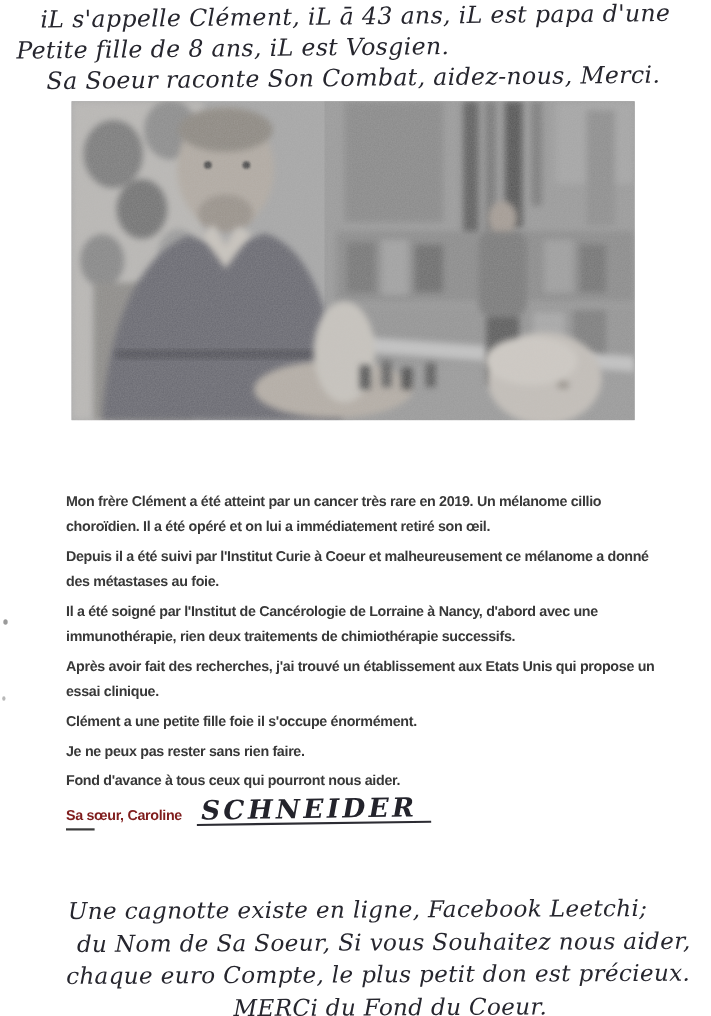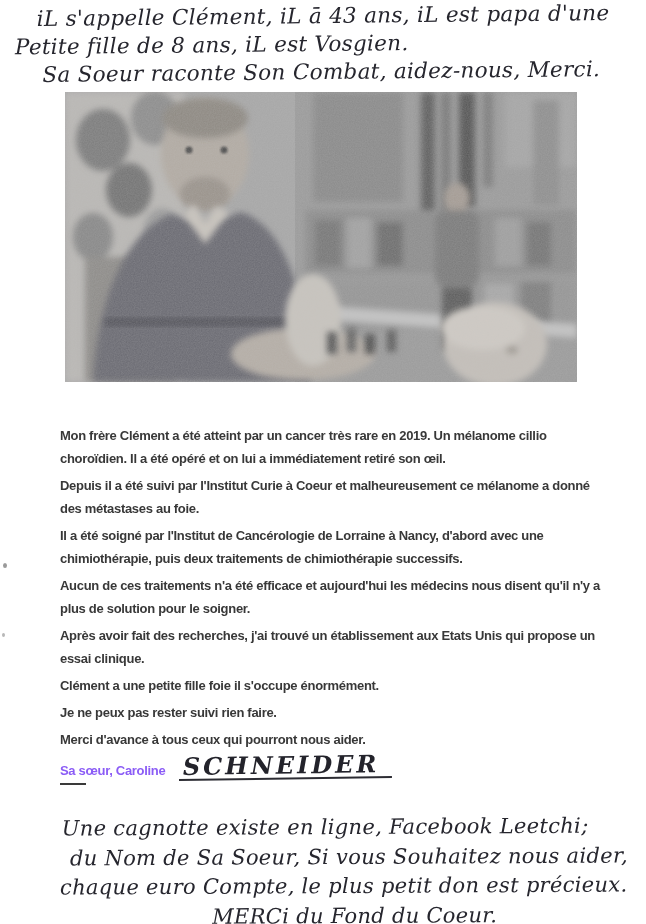--- a/index.html
+++ b/index.html
@@ -33,28 +33,28 @@
   
   .photo {
     position:absolute; left:65px; top:92px;
     width:512px; height:290px;
     background:#aaa; overflow:hidden;
   }
   .photo svg { display:block; width:100%; height:100%; }
 
   
   .body-text {
-    position:absolute; left:60px; top:424px; width:545px;
+    position:absolute; left:60px; top:444px; width:545px;
     font-size:13px; font-weight:bold; letter-spacing:-0.3px;
     line-height:23px; color:#383838;
   }
   .body-text p { margin:0 0 4px 0; }
 
   .sig-row { display:flex; align-items:baseline; margin-top:2px; }
-  .sig-typed { position:relative; font-size:13px; font-weight:bold; color:#8b5cf6; }
+  .sig-typed { position:relative; font-size:13px; font-weight:bold; color:#7f1d1d; }
   .sig-typed::after {
     content:""; position:absolute; left:0; bottom:-3px;
     width:26px; height:2px; background:#3a3a3a;
   }
   .sig-hand {
     font-family:"DejaVu Serif", serif; font-style:italic;
     font-size:24px; color:#23232b; letter-spacing:3px;
     border-bottom:2px solid #2c2c33;
     padding:0 12px 1px 4px; margin-left:14px;
     transform:rotate(-0.8deg); transform-origin:left bottom;
@@ -171,26 +171,25 @@
       <rect x="322" y="238" width="9" height="22" fill="#5a5a5a"></rect>
     </g>
 
     <rect width="512" height="290" filter="url(#grain)" opacity="0.42"></rect>
   </svg>
 </div>
 
 <div class="body-text">
   <p>Mon frère Clément a été atteint par un cancer très rare en 2019. Un mélanome cillio choroïdien. Il a été opéré et on lui a immédiatement retiré son œil.</p>
   <p>Depuis il a été suivi par l'Institut Curie à Coeur et malheureusement ce mélanome a donné des métastases au foie.</p>
-  <p>Il a été soigné par l'Institut de Cancérologie de Lorraine à Nancy, d'abord avec une chimiothérapie, puis deux traitements de chimiothérapie successifs.</p>
-  <p>Aucun de ces traitements n'a été efficace et aujourd'hui les médecins nous disent qu'il n'y a plus de solution pour le soigner.</p>
+  <p>Il a été soigné par l'Institut de Cancérologie de Lorraine à Nancy, d'abord avec une immunothérapie, rien deux traitements de chimiothérapie successifs.</p>
   <p>Après avoir fait des recherches, j'ai trouvé un établissement aux Etats Unis qui propose un essai clinique.</p>
   <p>Clément a une petite fille foie il s'occupe énormément.</p>
-  <p>Je ne peux pas rester suivi rien faire.</p>
-  <p>Merci d'avance à tous ceux qui pourront nous aider.</p>
+  <p>Je ne peux pas rester sans rien faire.</p>
+  <p>Fond d'avance à tous ceux qui pourront nous aider.</p>
 
   <div class="sig-row">
     <span class="sig-typed">Sa sœur, Caroline</span>
     <span class="sig-hand">SCHNEIDER</span>
   </div>
 </div>
 
 <div class="bottom-note hand">
   <div class="l0">Une cagnotte existe en ligne, Facebook Leetchi;</div>
   <div class="l1">du Nom de Sa Soeur, Si vous Souhaitez nous aider,</div>

